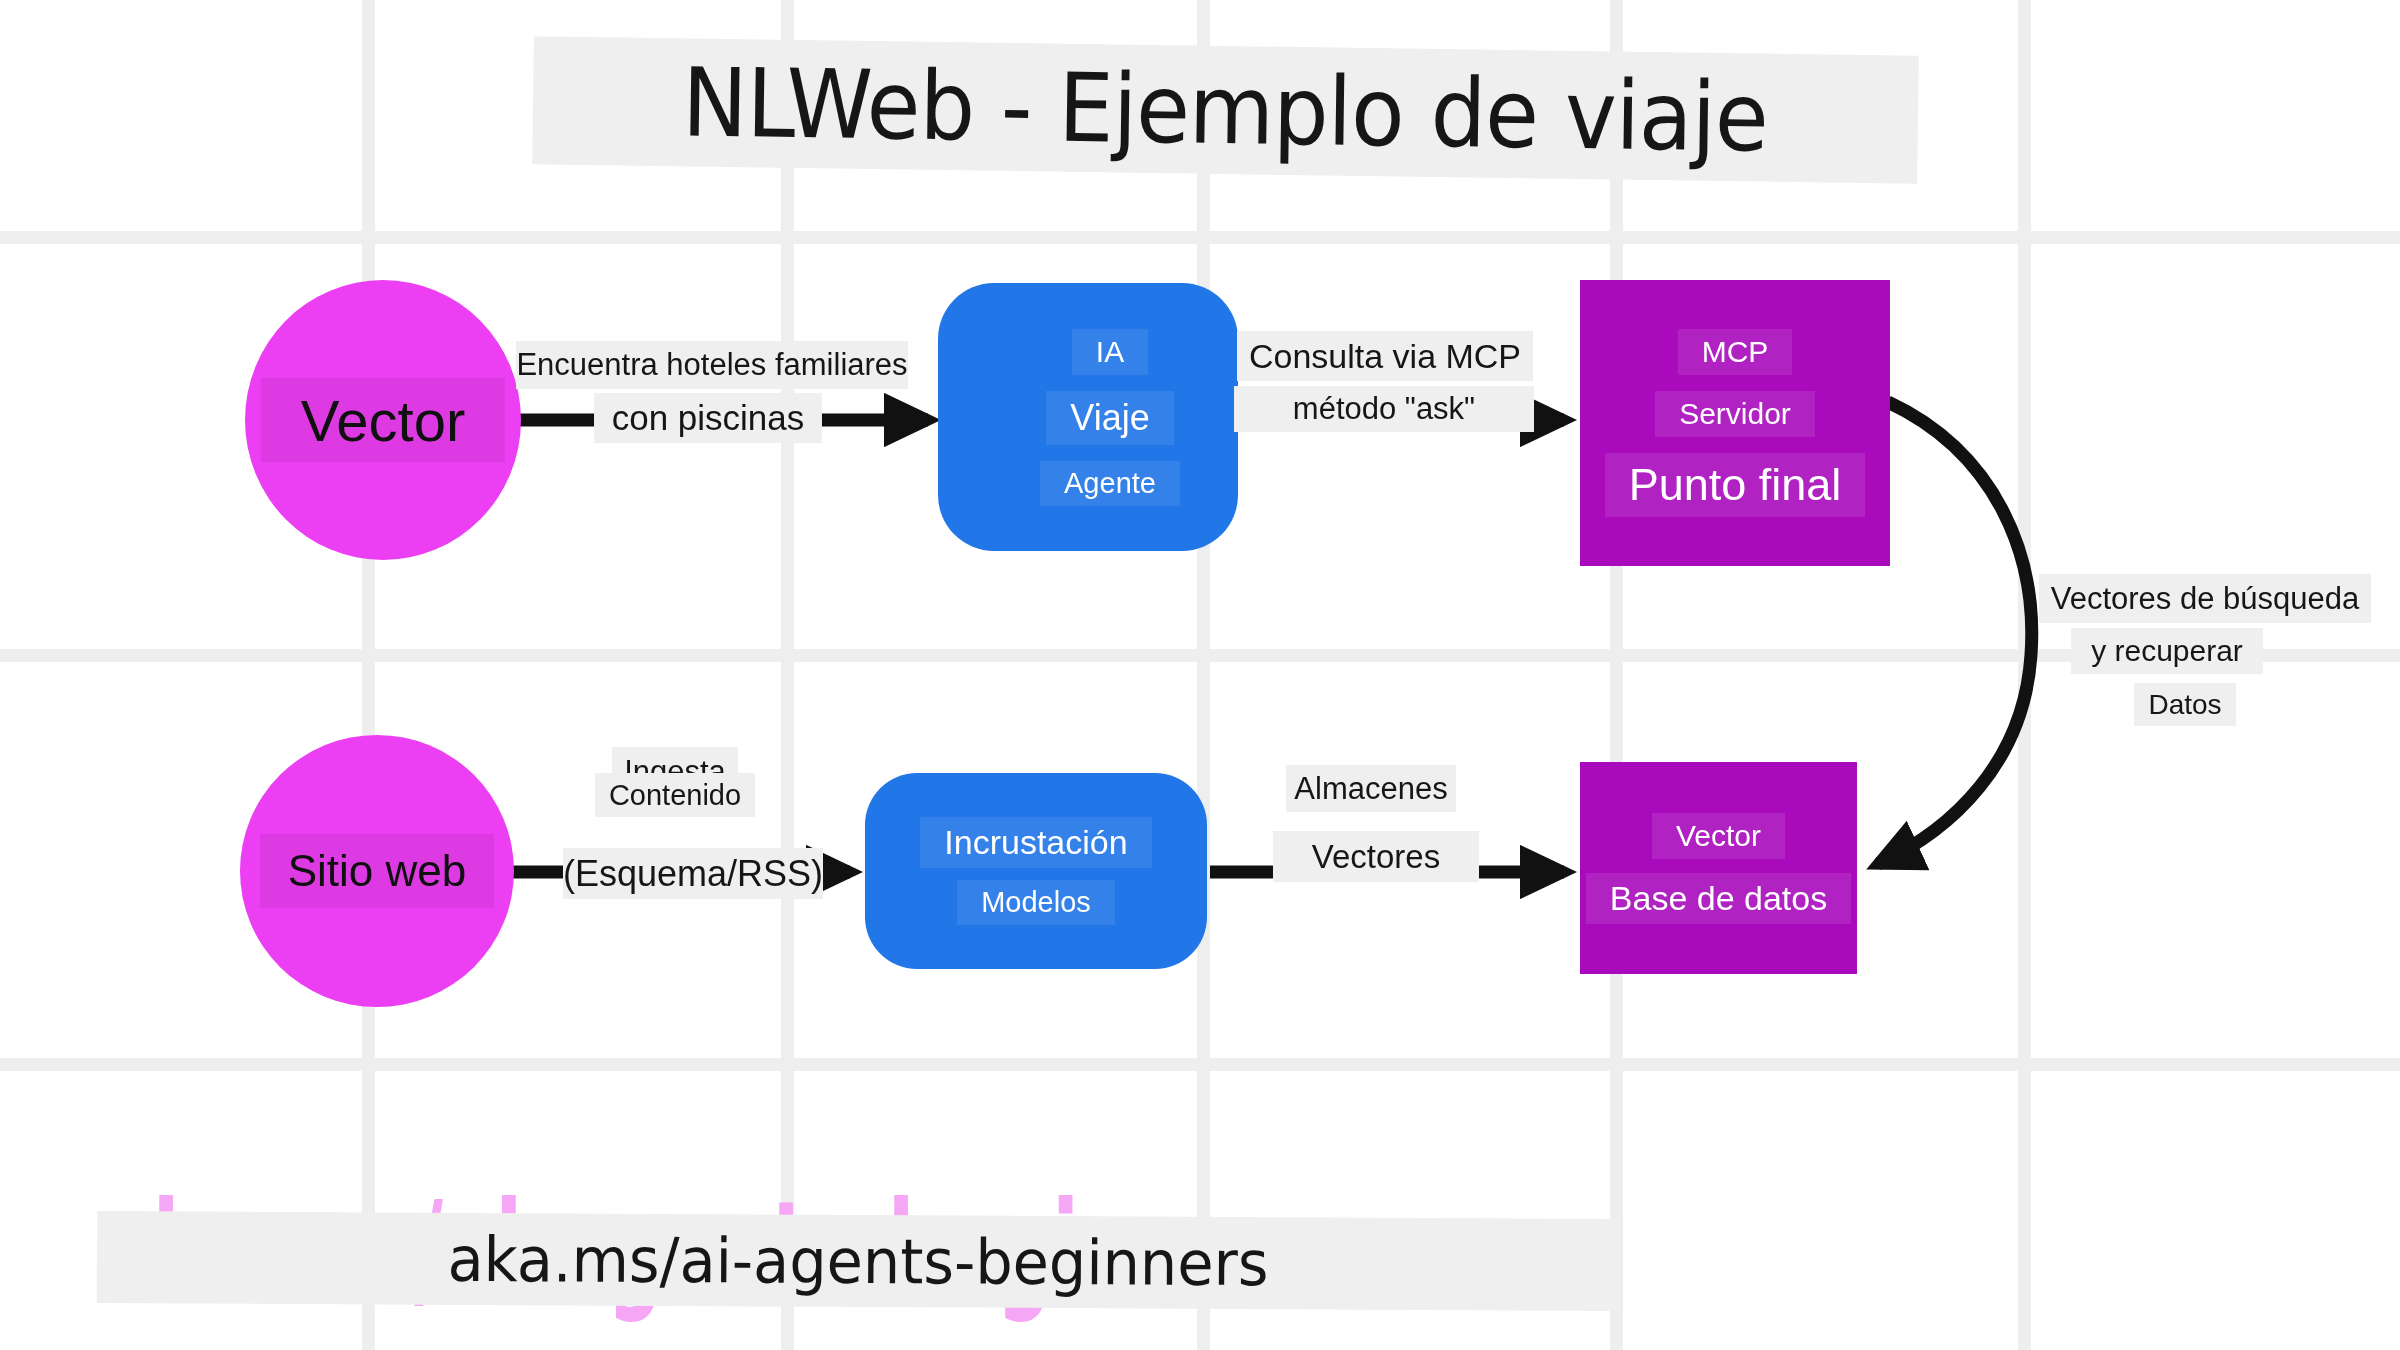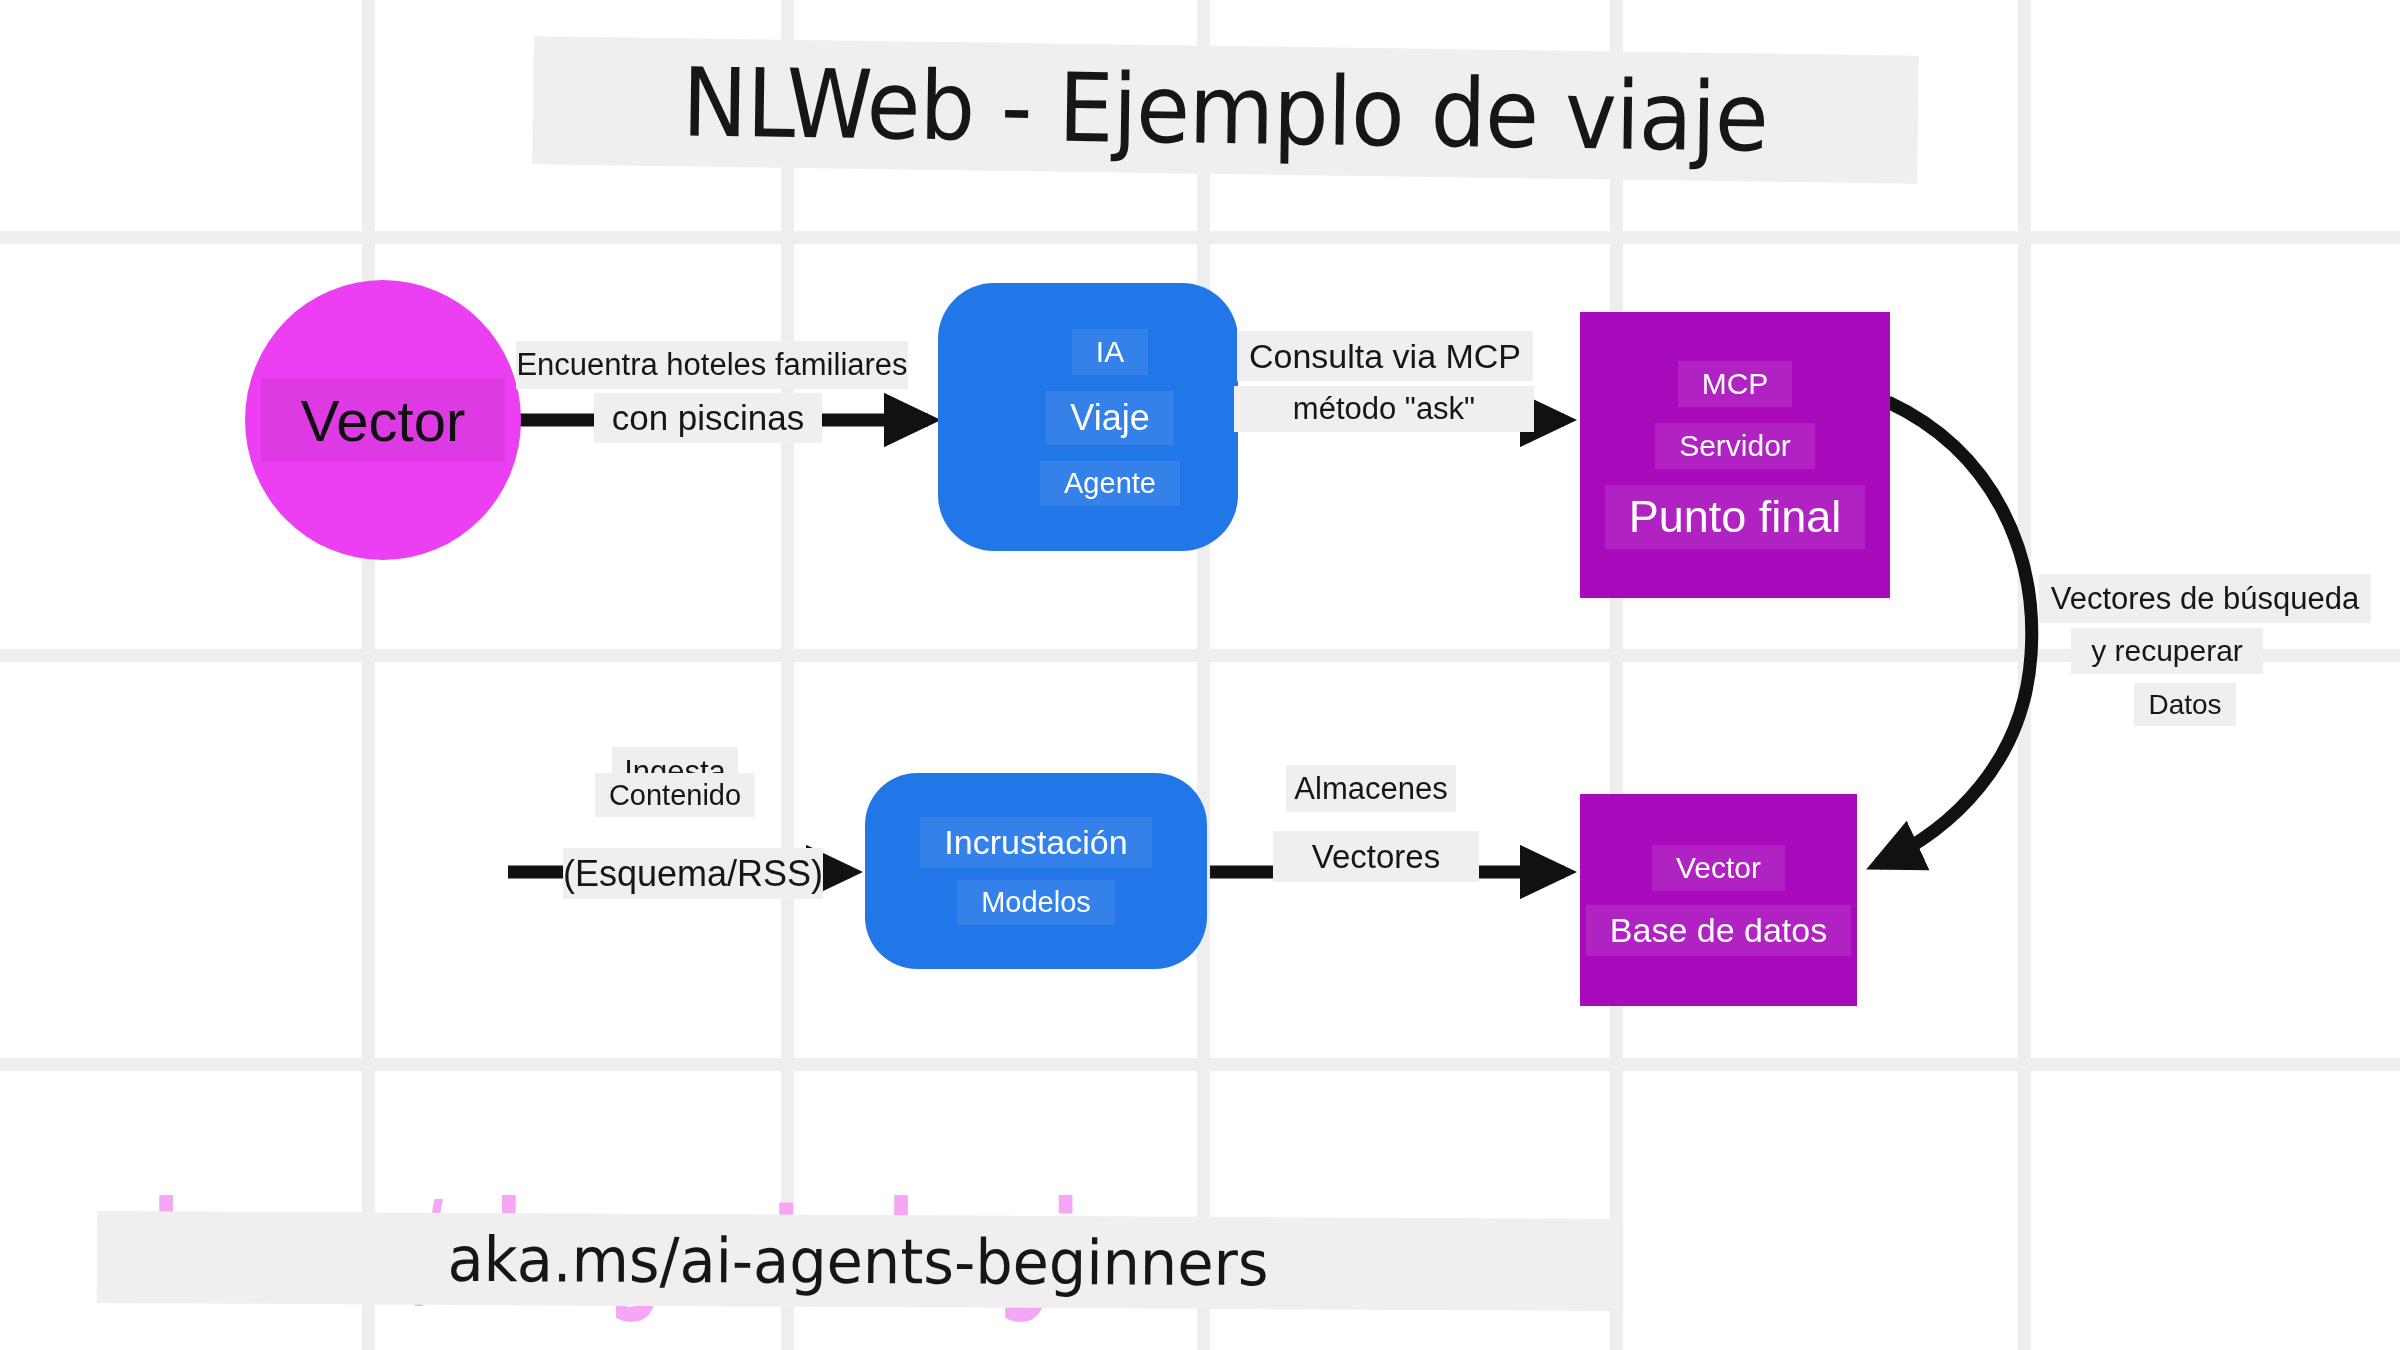--- a/index.html
+++ b/index.html
@@ -65,21 +65,21 @@
   .agent-node{left:938px;top:283px;width:256px;height:268px;border-radius:56px;gap:16px;padding-left:44px;}
   .agent-node .l0{font-size:30px;}
   .agent-node .l1{font-size:36px;}
   .agent-node .l2{font-size:29px;}
   .embedding-node{left:865px;top:773px;width:342px;height:196px;border-radius:52px;gap:12px;}
   .embedding-node .l0{font-size:34px;}
   .embedding-node .l1{font-size:29px;}
 
   .purplebox{
     position:absolute;z-index:3;background:#a80abc;color:#ffffff;
-    display:flex;flex-direction:column;align-items:center;justify-content:center;margin-top:32px;
+    display:flex;flex-direction:column;align-items:center;justify-content:center;
   }
   .purplebox .line{background:rgba(255,255,255,0.10);}
   .mcp-node{left:1580px;top:280px;width:310px;height:286px;gap:16px;}
   .mcp-node .l0{font-size:30px;}
   .mcp-node .l1{font-size:30px;}
   .mcp-node .l2{font-size:45px;}
   .vectordb-node{left:1580px;top:762px;width:277px;height:212px;gap:14px;}
   .vectordb-node .l0{font-size:30px;}
   .vectordb-node .l1{font-size:34px;}
 
@@ -139,20 +139,23 @@
     <div class="line l1">Viaje</div>
     <div class="line l2">Agente</div>
   </div>
 
   <div class="purplebox mcp-node">
     <div class="line l0">MCP</div>
     <div class="line l1">Servidor</div>
     <div class="line l2">Punto final</div>
   </div>
 
+  <div class="circle website-node">
+    <div class="nlabel">Sitio web</div>
+  </div>
 
   <div class="bluebox embedding-node">
     <div class="line l0">Incrustación</div>
     <div class="line l1">Modelos</div>
   </div>
 
   <div class="purplebox vectordb-node">
     <div class="line l0">Vector</div>
     <div class="line l1">Base de datos</div>
   </div>

